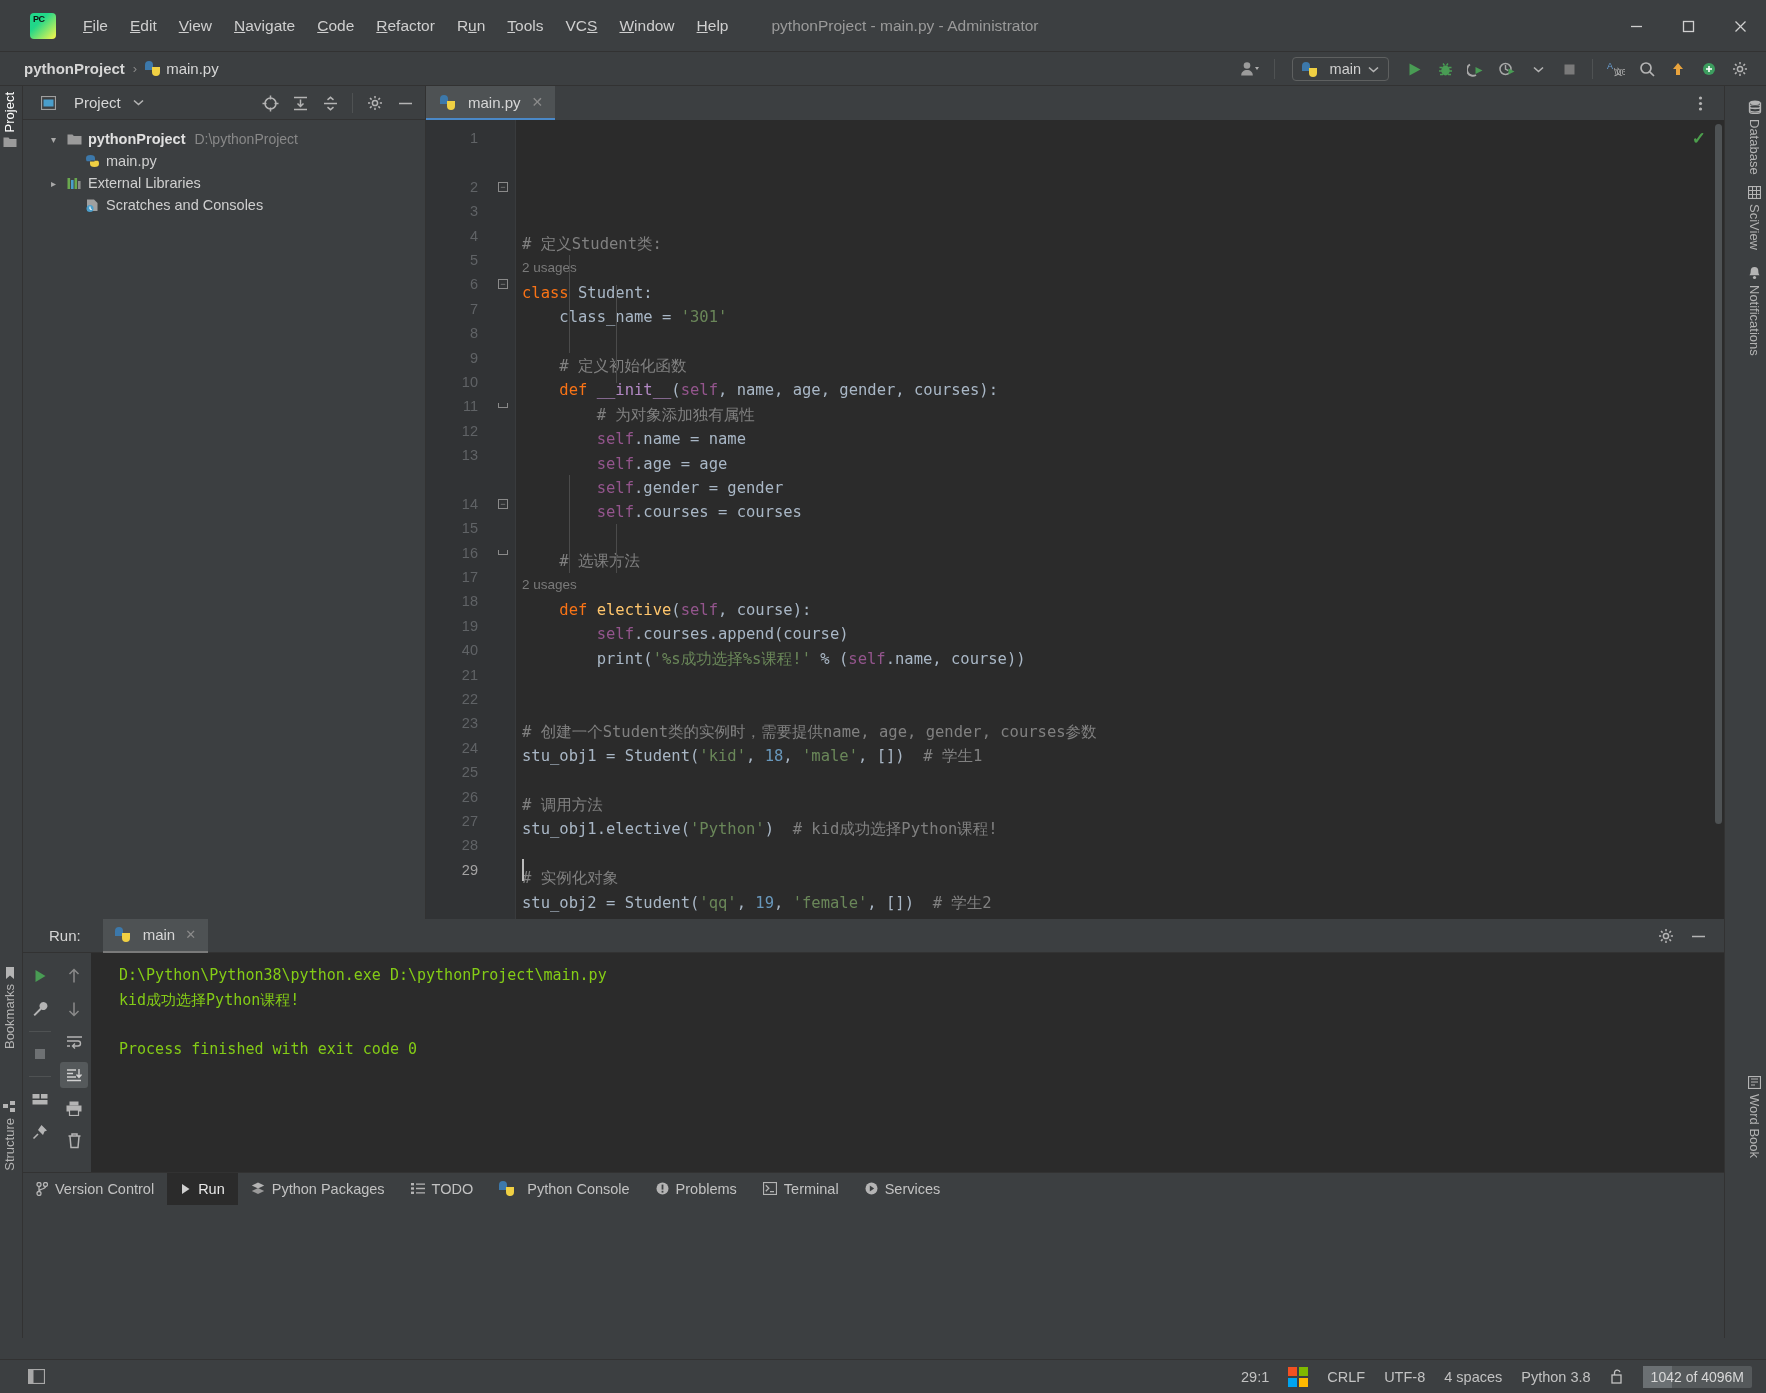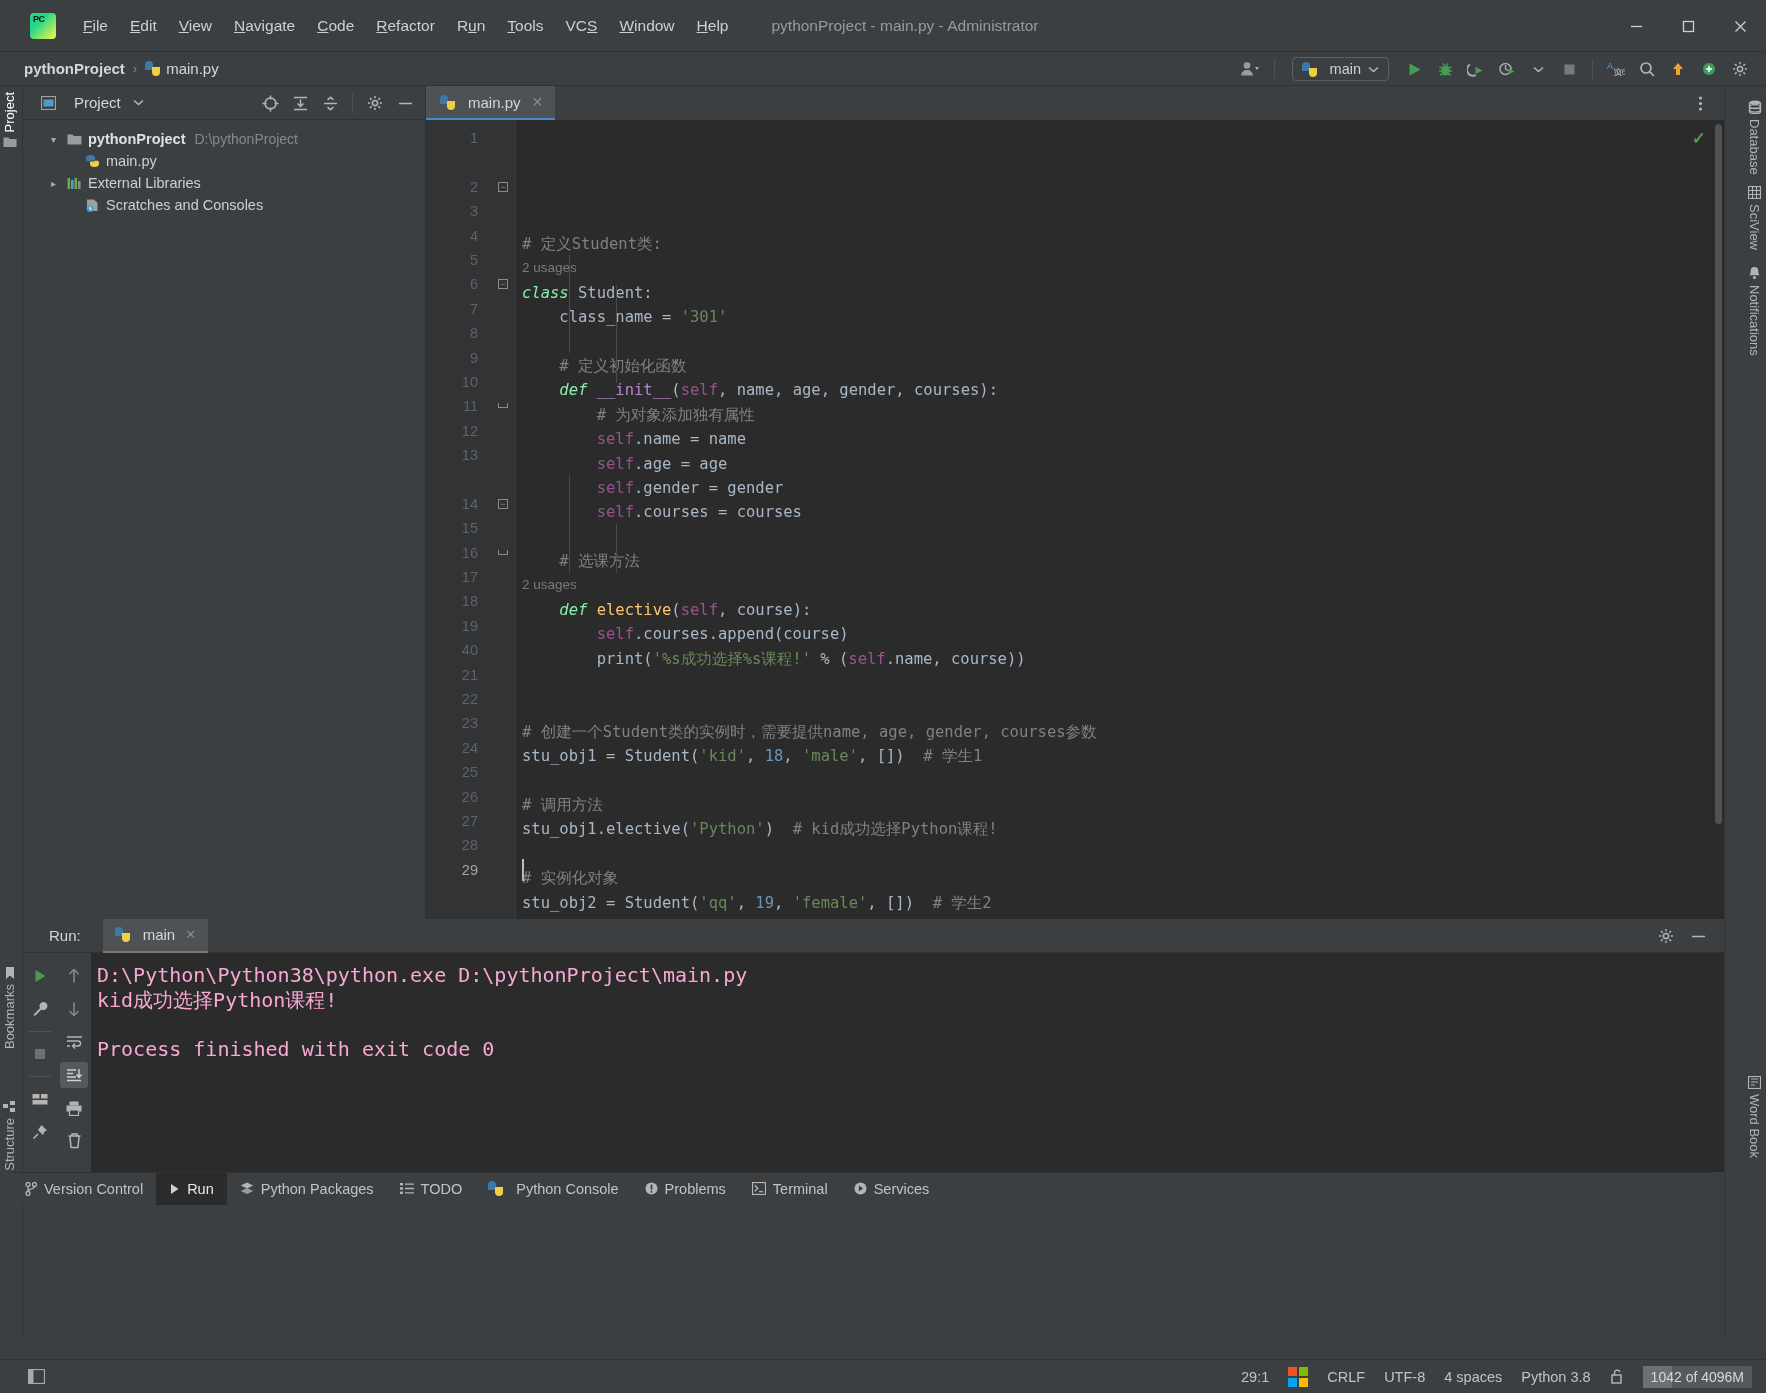--- a/index.html
+++ b/index.html
@@ -164,21 +164,21 @@
   }
   .ln.cur { color: #a4a3a3; }
   .cl {
     height: 24.4px; line-height: 24.4px; padding-left: 6px; color: #a9b7c6;
   }
   .usages {
     height: 24.4px; line-height: 24.4px; padding-left: 6px;
     color: #7a7a7a; font-size: 13.5px;
     font-family: "Liberation Sans", sans-serif;
   }
-  .kw { color: #86efac; font-style: italic; }
+  .kw { color: #f97316; }
   .fn { color: #ffc66d; }
   .self { color: #94558d; }
   .str { color: #6a8759; }
   .num { color: #6897bb; }
   .cmt { color: #808080; }
   .dm { color: #b389c5; }
   .op { color: #a9b7c6; }
   .lineborder {
     position: absolute; left: 0; top: 0; bottom: 0; width: 1px; background: #393b3d;
   }
@@ -248,29 +248,29 @@
     width: 34px; background: #3c3f41; padding-top: 10px;
     display: flex; flex-direction: column; align-items: center; gap: 7px;
   }
   .rs-btn {
     width: 28px; height: 26px; display: flex; align-items: center;
     justify-content: center; cursor: default; border-radius: 3px;
   }
   .rs-btn.sel { background: #55595b; }
   .rs-sep { width: 22px; height: 1px; background: #4f5253; margin: 2px 0; }
   .console {
-    flex: 1; background: #2b2b2b; padding: 10px 0 0 6px;
+    flex: 1; background: #2b2b2b; padding: 10px 0 0 28px;
     font-family: "DejaVu Sans Mono", "Liberation Mono", monospace;
-    font-size: 20px; color: #f9a8d4; white-space: pre;
+    font-size: 15px; color: #84cc16; white-space: pre;
   }
   .console-line { height: 24.5px; line-height: 24.5px; }
 
   
   .bottom-tabs {
-    position: absolute; left: 12px; top: 1172px; width: 1701px; height: 32px;
+    position: absolute; left: 23px; top: 1172px; width: 1701px; height: 32px;
     background: #3c3f41; display: flex; align-items: center;
     border-top: 1px solid #323232;
   }
   .bt {
     display: flex; align-items: center; gap: 7px; height: 32px;
     padding: 0 13px; font-size: 14.5px; color: #c2c2c2; cursor: default;
   }
   .bt.active { background: #2b2b2b; color: #e8e8e8; }
 
   

